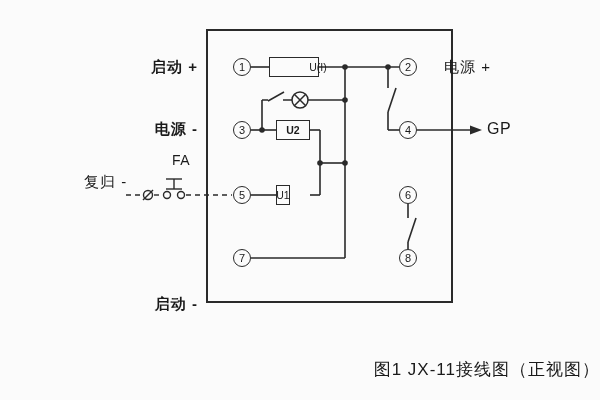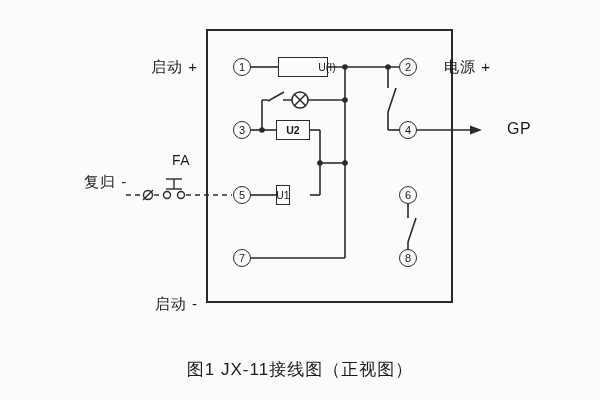--- a/index.html
+++ b/index.html
@@ -2,36 +2,36 @@
 <html><head>
 <meta charset="utf-8">
 <style>
   html,body{margin:0;padding:0;background:#fbfbfb;}
   .stage{
     position:relative;width:600px;height:400px;background:#fbfbfb;
     font-family:"Liberation Sans","DejaVu Sans",sans-serif;color:#1a1a1a;overflow:hidden;
   }
   svg.wires{position:absolute;left:0;top:0;}
   .lbl{position:absolute;font-size:15px;color:#1a1a1a;letter-spacing:1px;white-space:nowrap;}
-  .lbl.right-align{text-align:right;}
+  .lbl.right-align{text-align:right;font-weight:bold;}
   .lbl.small{font-size:14px;letter-spacing:0.5px;}
-  .lbl.gp{font-size:16px;letter-spacing:0.5px;margin-left:20px;}
+  .lbl.gp{font-size:16px;letter-spacing:0.5px;}
   .terminal{
     position:absolute;width:18px;height:18px;box-sizing:border-box;
     border:1.5px solid #2a2a2a;border-radius:50%;background:#fbfbfb;
     display:flex;align-items:center;justify-content:center;
     font-size:11px;line-height:1;color:#1a1a1a;
   }
   .ubox{
     position:absolute;box-sizing:border-box;border:1.4px solid #2a2a2a;background:#fbfbfb;
     display:flex;align-items:center;justify-content:center;
     font-size:10.5px;line-height:1;color:#1a1a1a;
   }
   .caption{
-    position:absolute;left:0;top:358px;width:600px;text-align:center;
+    position:absolute;left:0;top:358px;width:600px;text-align:right;
     font-size:17px;font-weight:500;letter-spacing:1px;color:#1a1a1a;
   }
 </style>
 </head>
 <body>
 
 <div class="stage">
 
   <svg class="wires" width="600" height="400" viewBox="0 0 600 400">
 
@@ -122,31 +122,32 @@
   <div class="terminal" style="left:399px;top:186px;">
       <span>6</span>
     </div>
   <div class="terminal" style="left:233px;top:249px;">
       <span>7</span>
     </div>
   <div class="terminal" style="left:399px;top:249px;">
       <span>8</span>
     </div>
 
-  <div class="ubox" style="left:278px;top:57px;width:36px;height:20px;padding-left:48px;">
+  <div class="ubox" style="left:269px;top:57px;width:36px;height:20px;padding-left:48px;">
       <span>U(I)</span>
     </div>
   <div class="ubox" style="left:276px;top:120px;width:34px;height:20px;font-weight:bold;">
       <span>U2</span>
     </div>
   <div class="ubox" style="left:276px;top:185px;width:14px;height:20px;">
       <span>U1</span>
     </div>
 
   <span class="lbl right-align" style="left:130px;top:58px;width:68px;">启动 +</span>
+  <span class="lbl right-align" style="left:130px;top:120px;width:68px;">电源 -</span>
   <span class="lbl small" style="left:158px;top:152px;width:32px;text-align:right;">FA</span>
   <span class="lbl" style="left:84px;top:173px;">复归 -</span>
   <span class="lbl right-align" style="left:130px;top:249px;width:68px;margin-top:46px;">启动 -</span>
   <span class="lbl" style="left:444px;top:58px;text-align:center;">电源 +</span>
   <span class="lbl gp" style="left:487px;top:120px;">GP</span>
 
   <div class="caption">图1  JX-11接线图（正视图）</div>
 
 </div>
 

